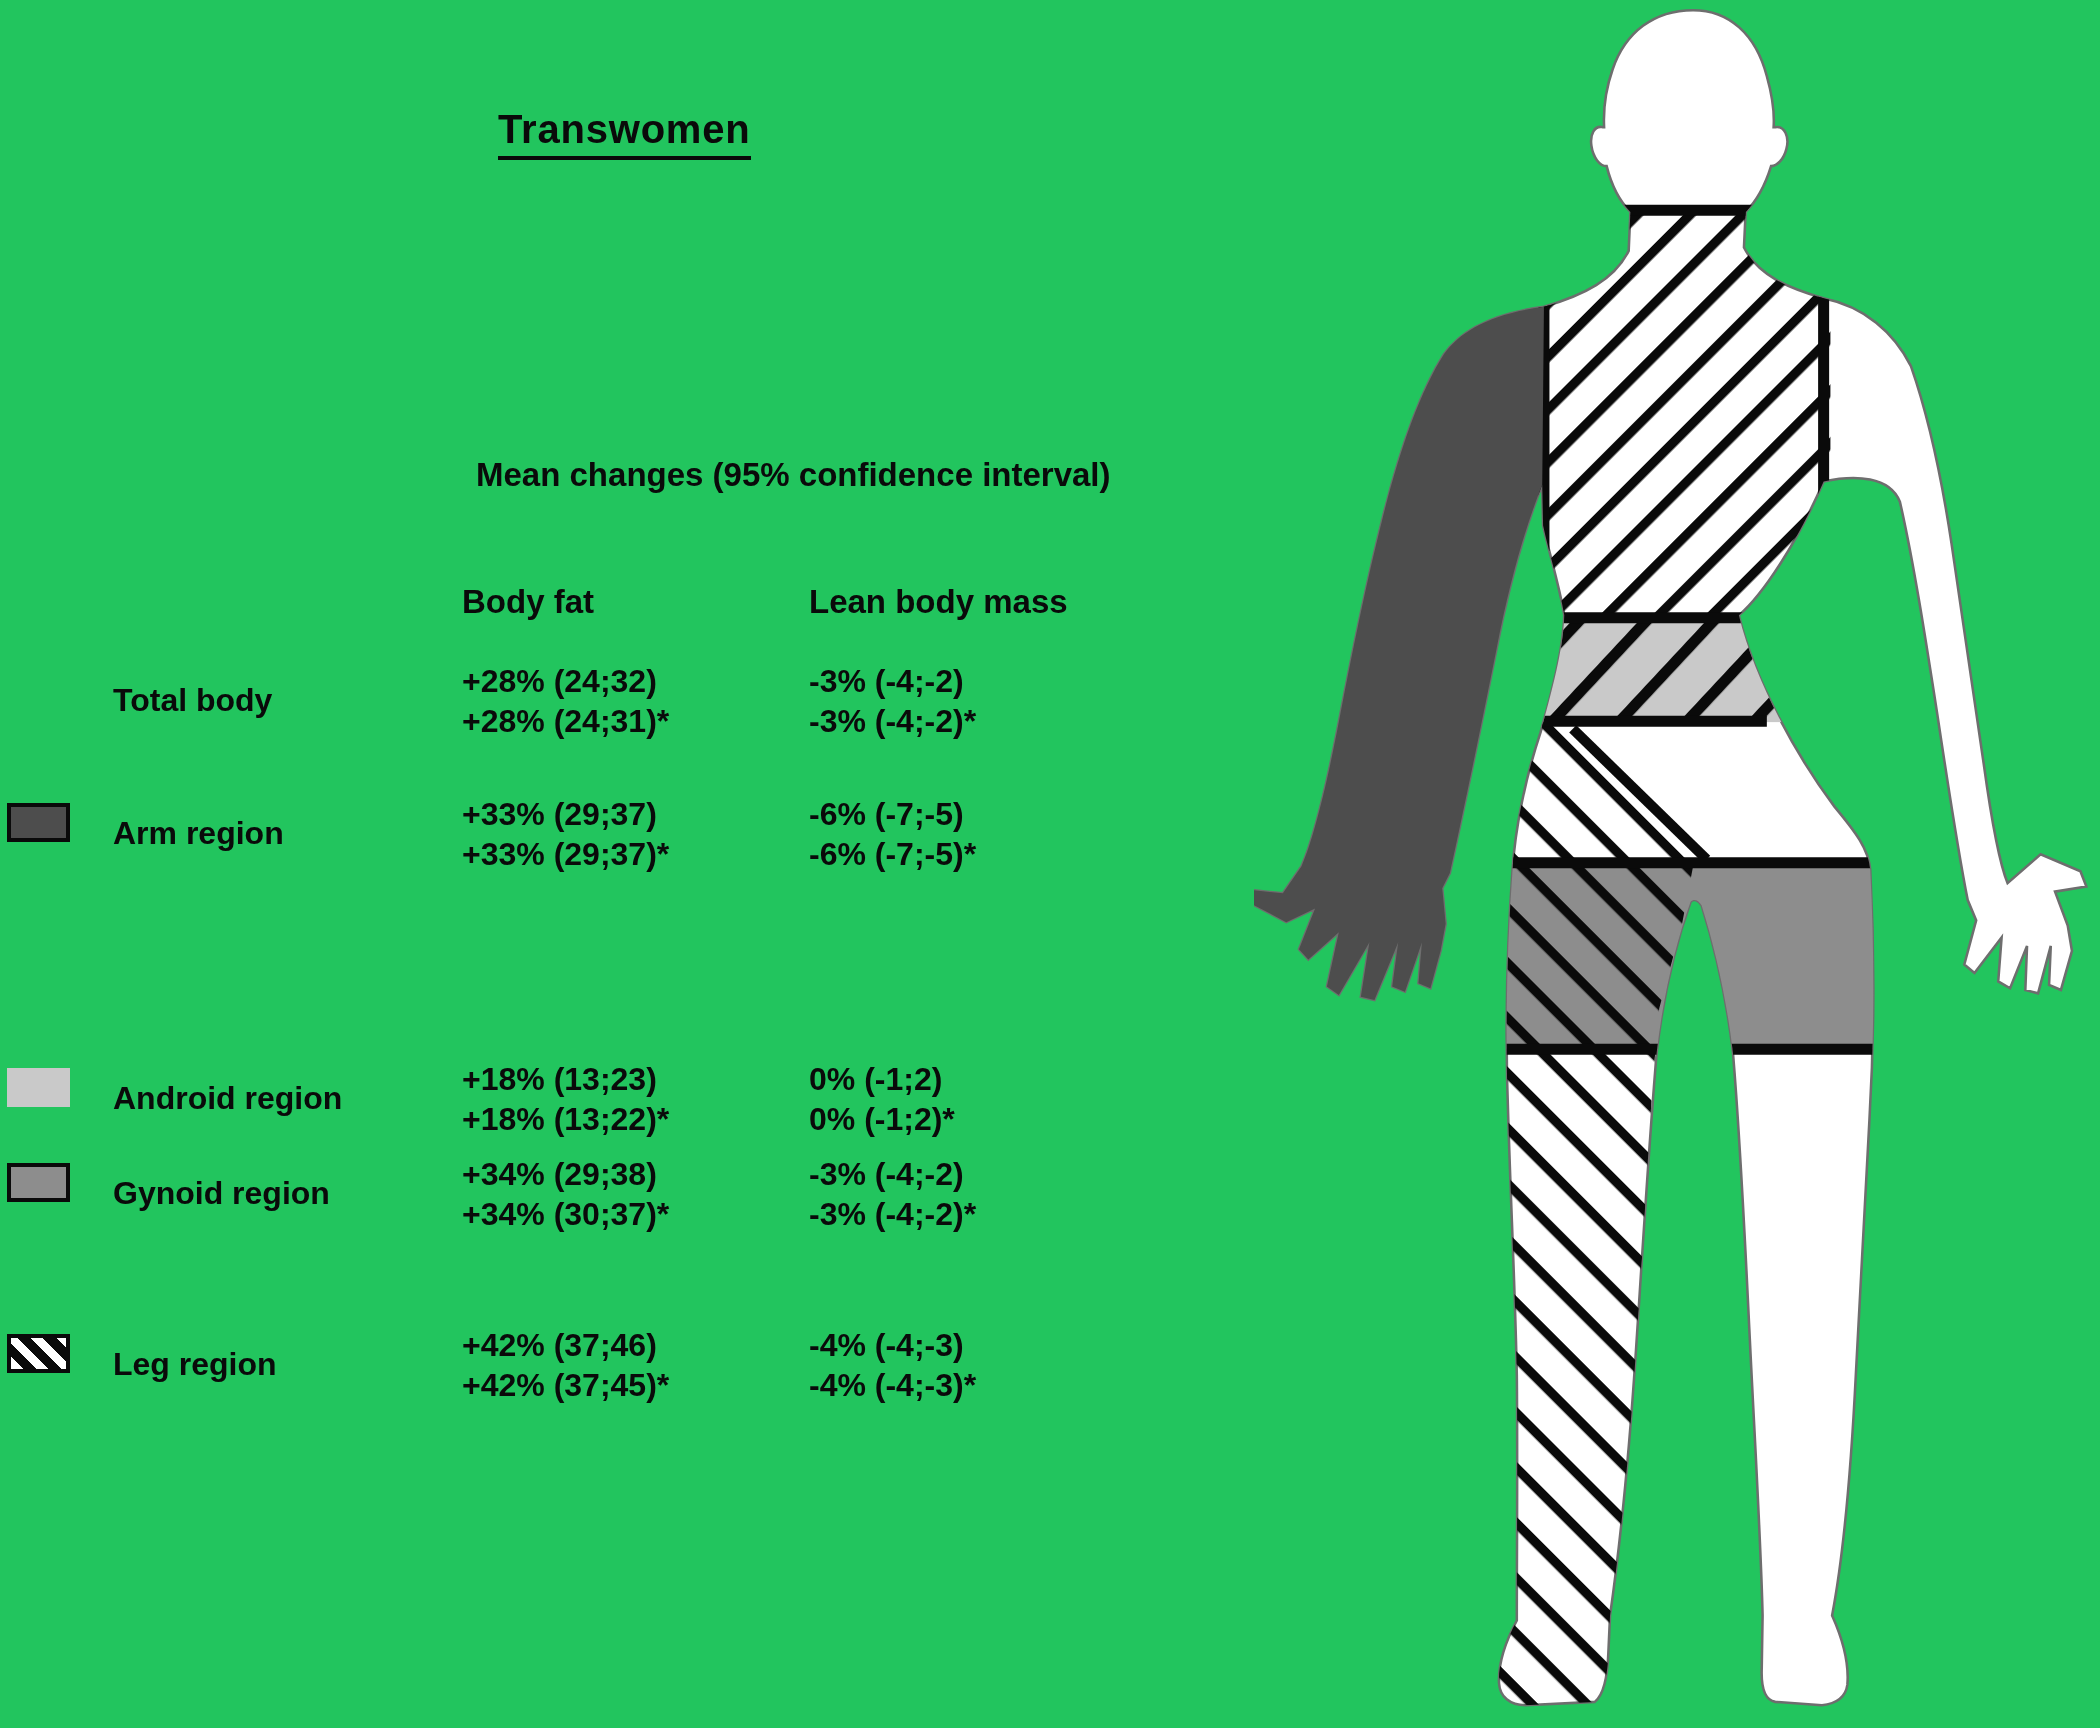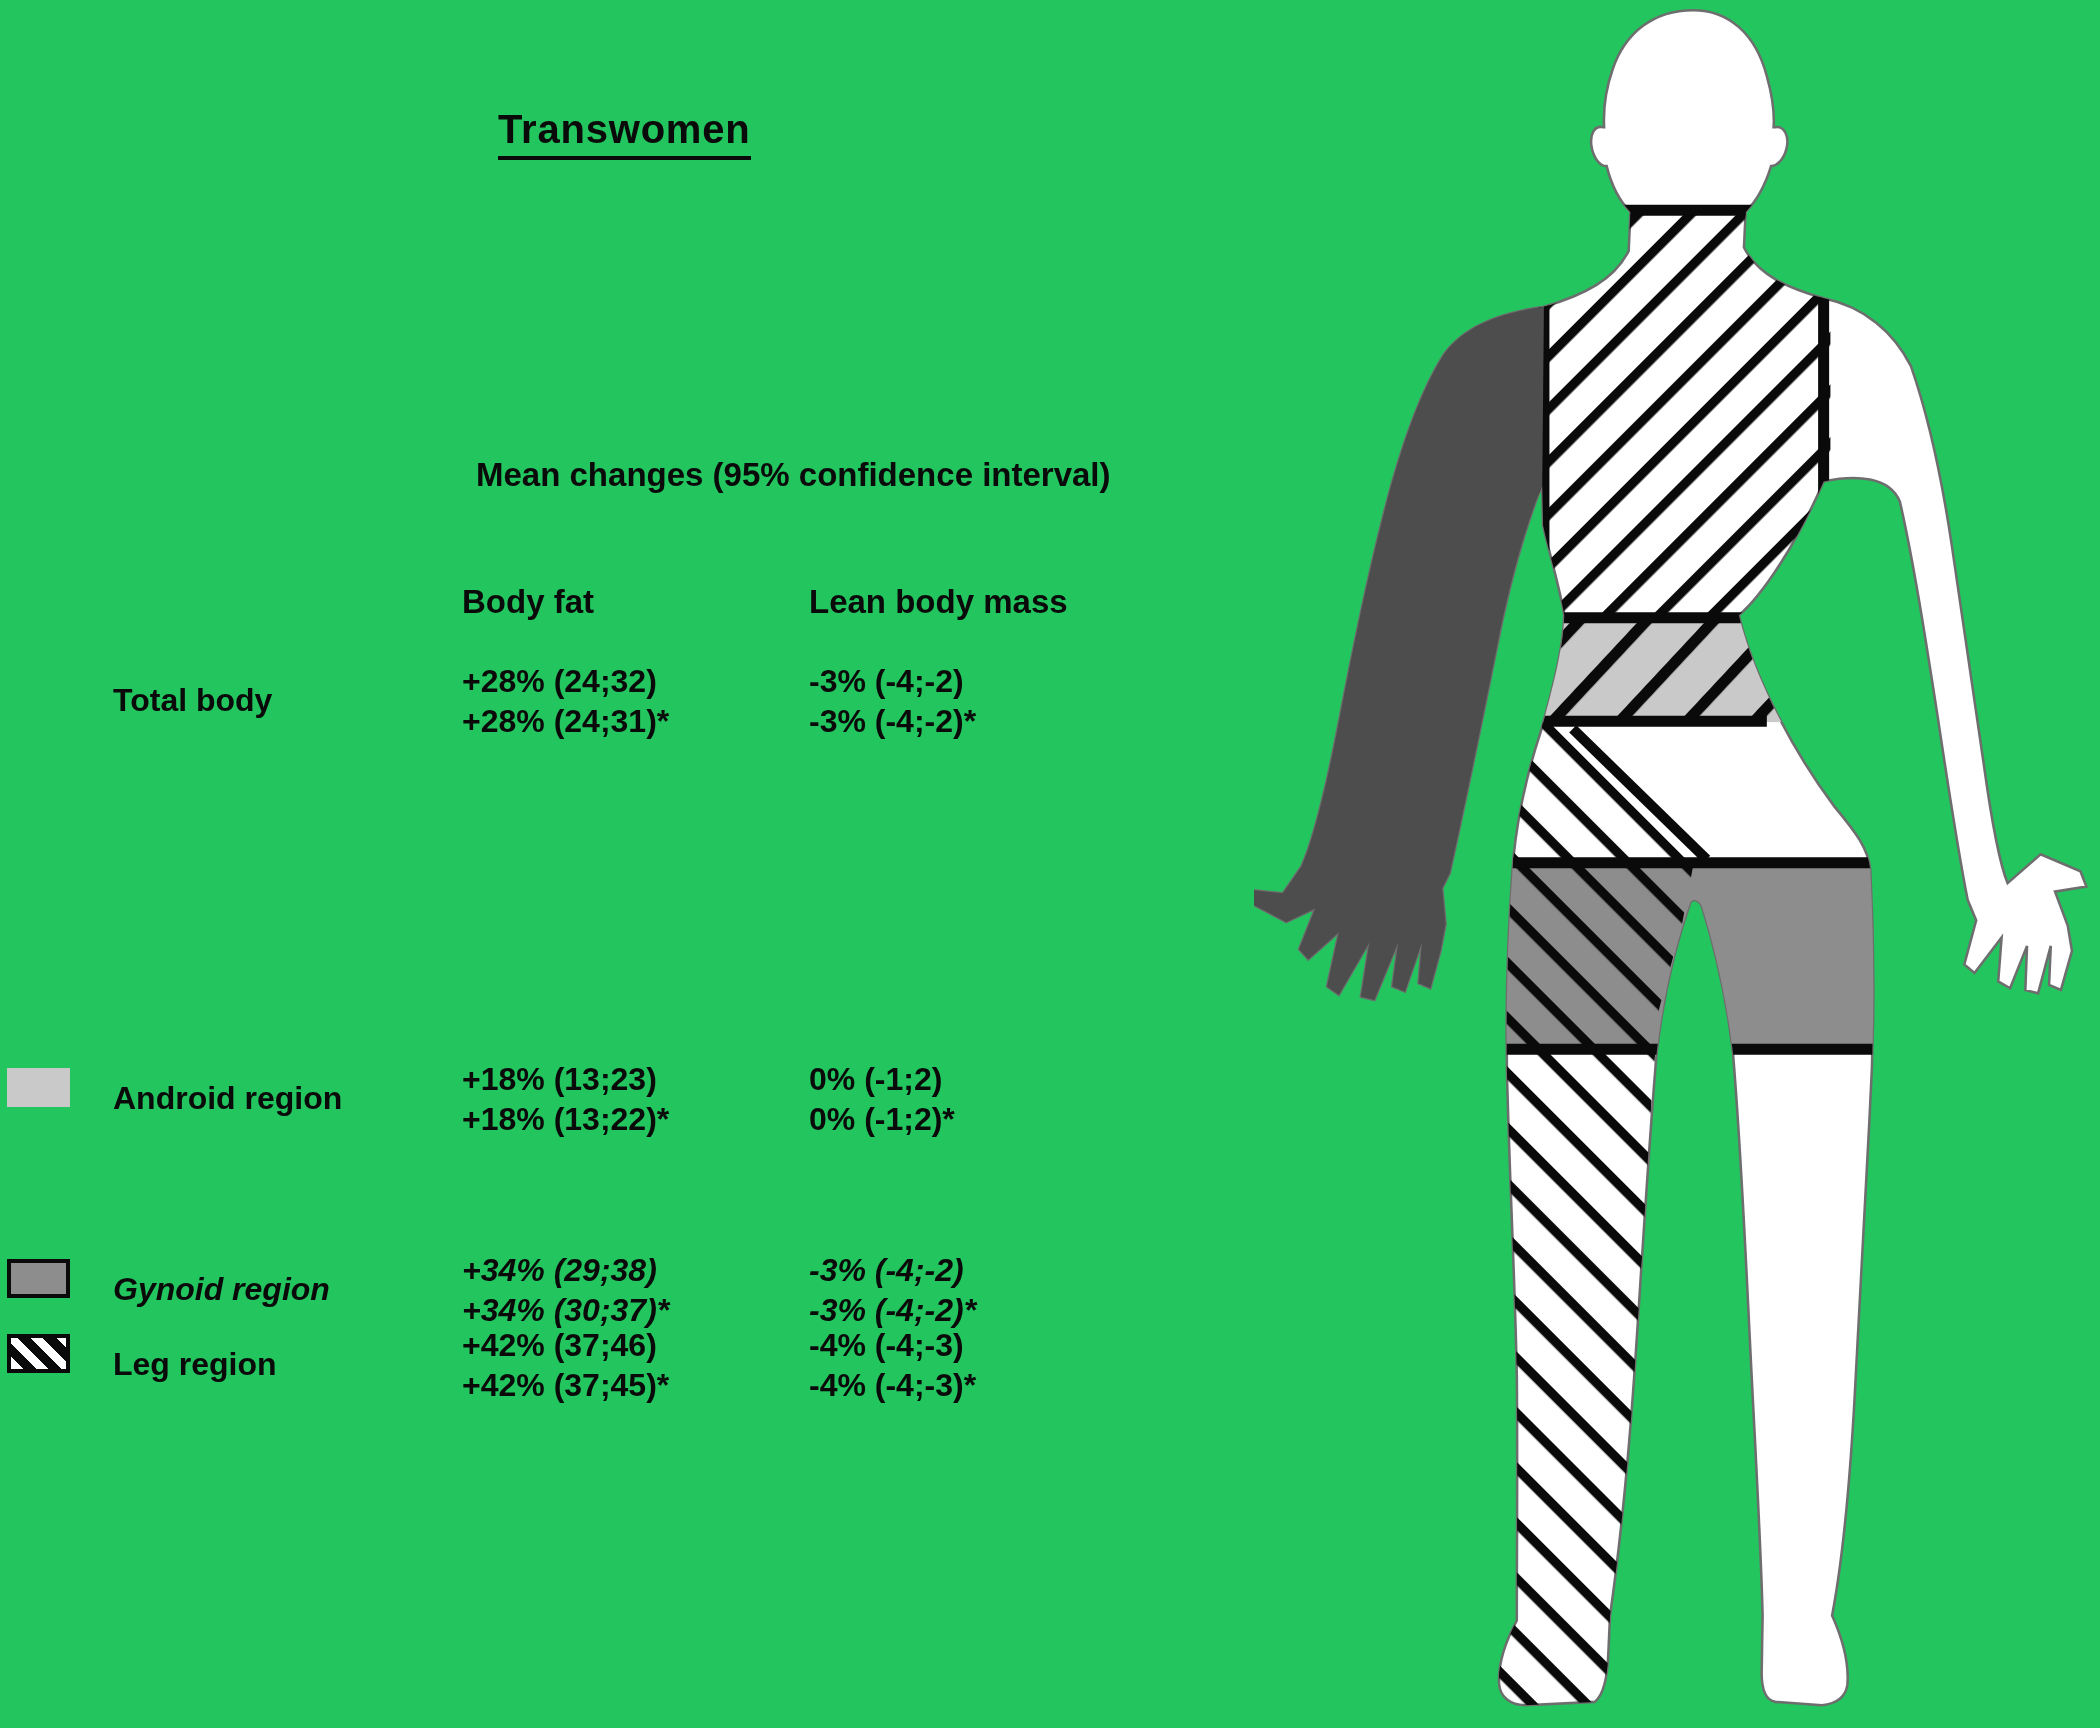--- a/index.html
+++ b/index.html
@@ -14,21 +14,21 @@
   }
   .tbl-header{
     position:absolute;left:476px;top:456px;
     font-size:33px;font-weight:bold;
   }
   .col-head{position:absolute;top:583px;font-size:33px;font-weight:bold;}
   .col-bf{left:462px;}
   .col-lbm{left:809px;}
   .row{position:absolute;left:0;width:1254px;height:102px;}
   .row-0{top:663px;} .row-1{top:796px;} .row-2{top:929px;}
-  .row-3{top:1061px;} .row-4{top:1252px;font-style:italic;} .row-5{top:1327px;}
+  .row-3{top:1061px;} .row-4{top:1156px;} .row-5{top:1327px;}
   .row .label{position:absolute;left:113px;top:18.6px;font-size:32px;font-weight:bold;text-align:center;}
   .row .val{position:absolute;font-size:32px;font-weight:bold;white-space:pre;}
   .v-bf1{left:462px;top:0;} .v-bf2{left:462px;top:40px;}
   .v-lb1{left:809px;top:0;} .v-lb2{left:809px;top:40px;}
   .swatch{position:absolute;left:6.8px;top:6.8px;width:63px;height:39px;box-sizing:border-box;}
   .sw-arm{background:#4d4d4d;border:4.2px solid #0a0a0a;}
   .sw-trunk{border:4.2px solid #0a0a0a;
     background:repeating-linear-gradient(135deg,#ffffff 0 8.5px,#0a0a0a 8.5px 18px);}
   .sw-android{background:#c9c9c9;border:none;}
   .sw-gynoid{background:#8d8d8d;border:4.2px solid #0a0a0a;}
@@ -50,20 +50,28 @@
 
   <div class="row row-0">
 
     <span class="label">Total body</span>
     <span class="val v-bf1">+28% (24;32)</span>
     <span class="val v-bf2">+28% (24;31)*</span>
     <span class="val v-lb1">-3% (-4;-2)</span>
     <span class="val v-lb2">-3% (-4;-2)*</span>
   </div>
 
+  <div class="row row-1">
+    <span class="swatch sw-arm"></span>
+    <span class="label">Arm region</span>
+    <span class="val v-bf1">+33% (29;37)</span>
+    <span class="val v-bf2">+33% (29;37)*</span>
+    <span class="val v-lb1">-6% (-7;-5)</span>
+    <span class="val v-lb2">-6% (-7;-5)*</span>
+  </div>
 
 
   <div class="row row-3">
     <span class="swatch sw-android"></span>
     <span class="label">Android region</span>
     <span class="val v-bf1">+18% (13;23)</span>
     <span class="val v-bf2">+18% (13;22)*</span>
     <span class="val v-lb1">0% (-1;2)</span>
     <span class="val v-lb2">0% (-1;2)*</span>
   </div>

